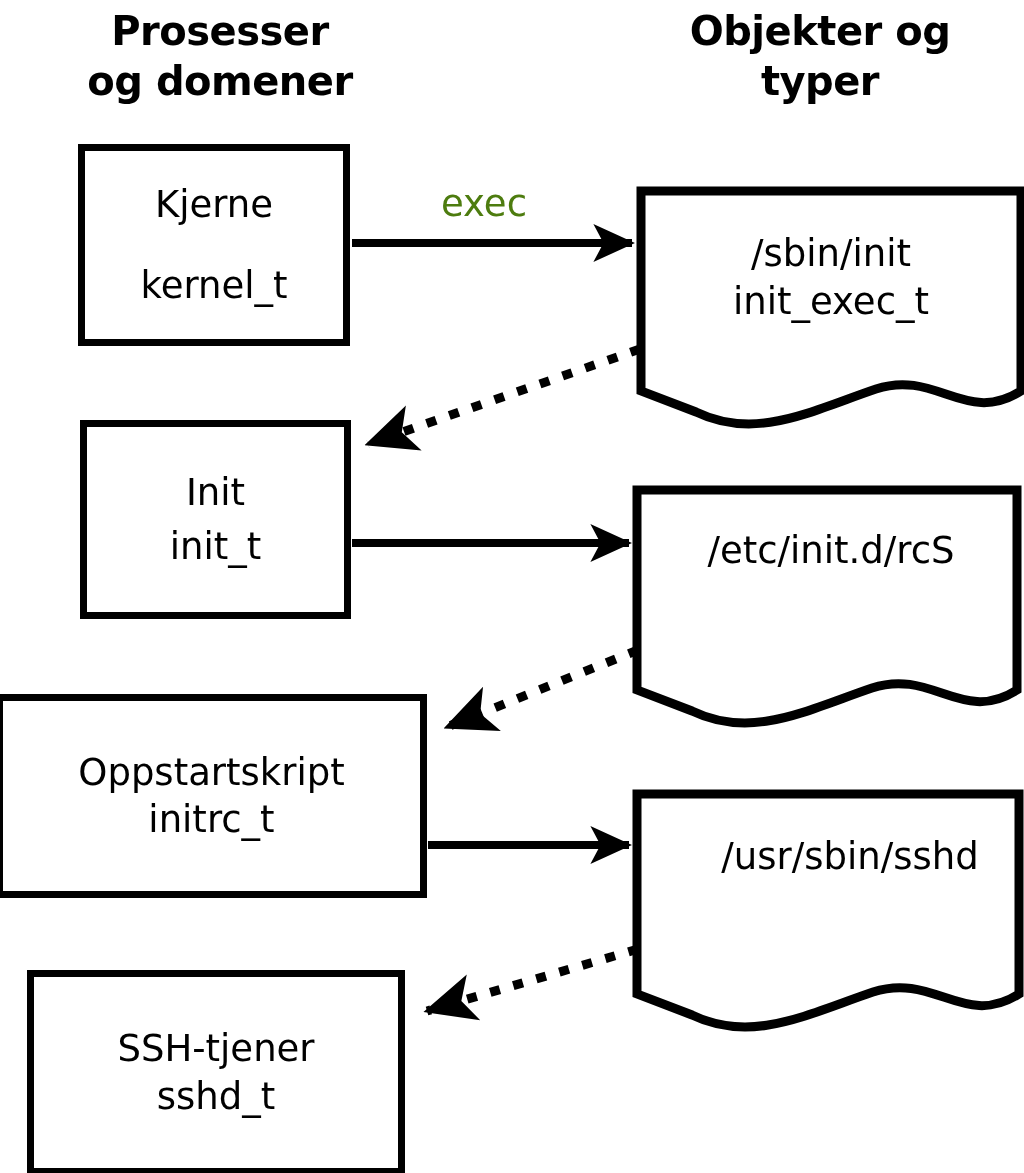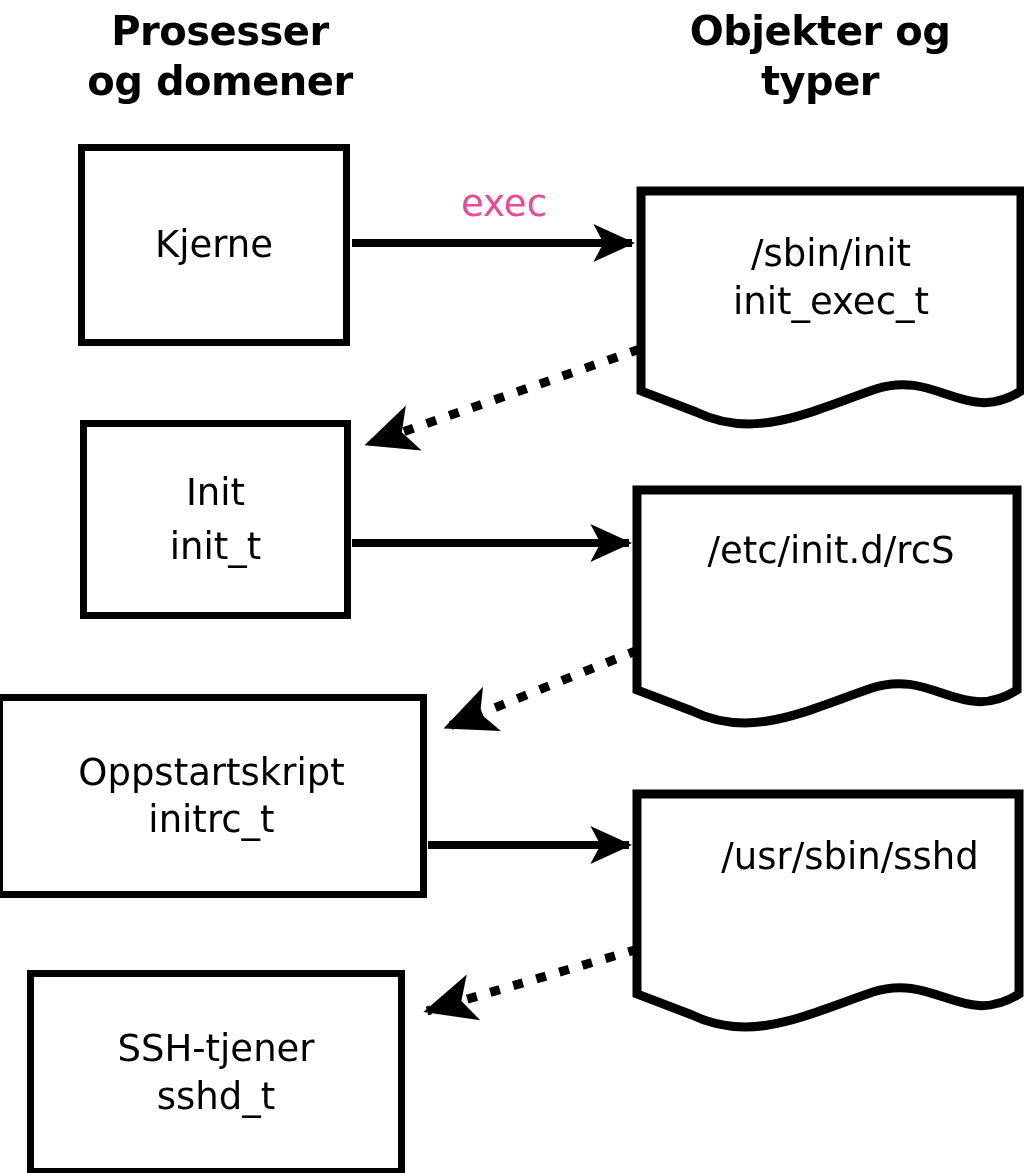--- a/index.html
+++ b/index.html
@@ -72,23 +72,22 @@
     position: absolute;
     left: 0;
     top: 0;
     width: 1024px;
     height: 1173px;
     pointer-events: none;
   }
   .edge-label {
     position: absolute;
     font-size: 37px;
-    color: #ec4899;
+    color: #4d7c0f;
     white-space: nowrap;
-    margin-left: 20px;
   }
 </style>
 </head>
 <body>
 
 <div id="stage">
 
   <div id="header-left" class="col-header">Prosesser
 og domener</div>
 
@@ -133,20 +132,21 @@
     
     <g>
       <line x1="638" y1="949" x2="427" y2="1011" stroke="#000000" stroke-width="9" stroke-dasharray="10 14" stroke-linecap="butt" marker-end="url(#arrow-dotted)"></line>
     </g>
   </svg>
 
   <div class="edge-label" style="left:441px; top:182px;">exec</div>
 
   <div class="proc-box" style="left:78px; top:144px; width:272px; height:202px;gap:33px;">
     <span class="line">Kjerne</span>
+    <span class="line">kernel_t</span>
   </div>
 
   <div class="proc-box" style="left:80px; top:420px; width:271px; height:199px;gap:7px;">
     <span class="line">Init</span>
     <span class="line">init_t</span>
   </div>
 
   <div class="proc-box" style="left:-4px; top:694px; width:431px; height:204px;">
     <span class="line">Oppstartskript</span>
     <span class="line">initrc_t</span>

